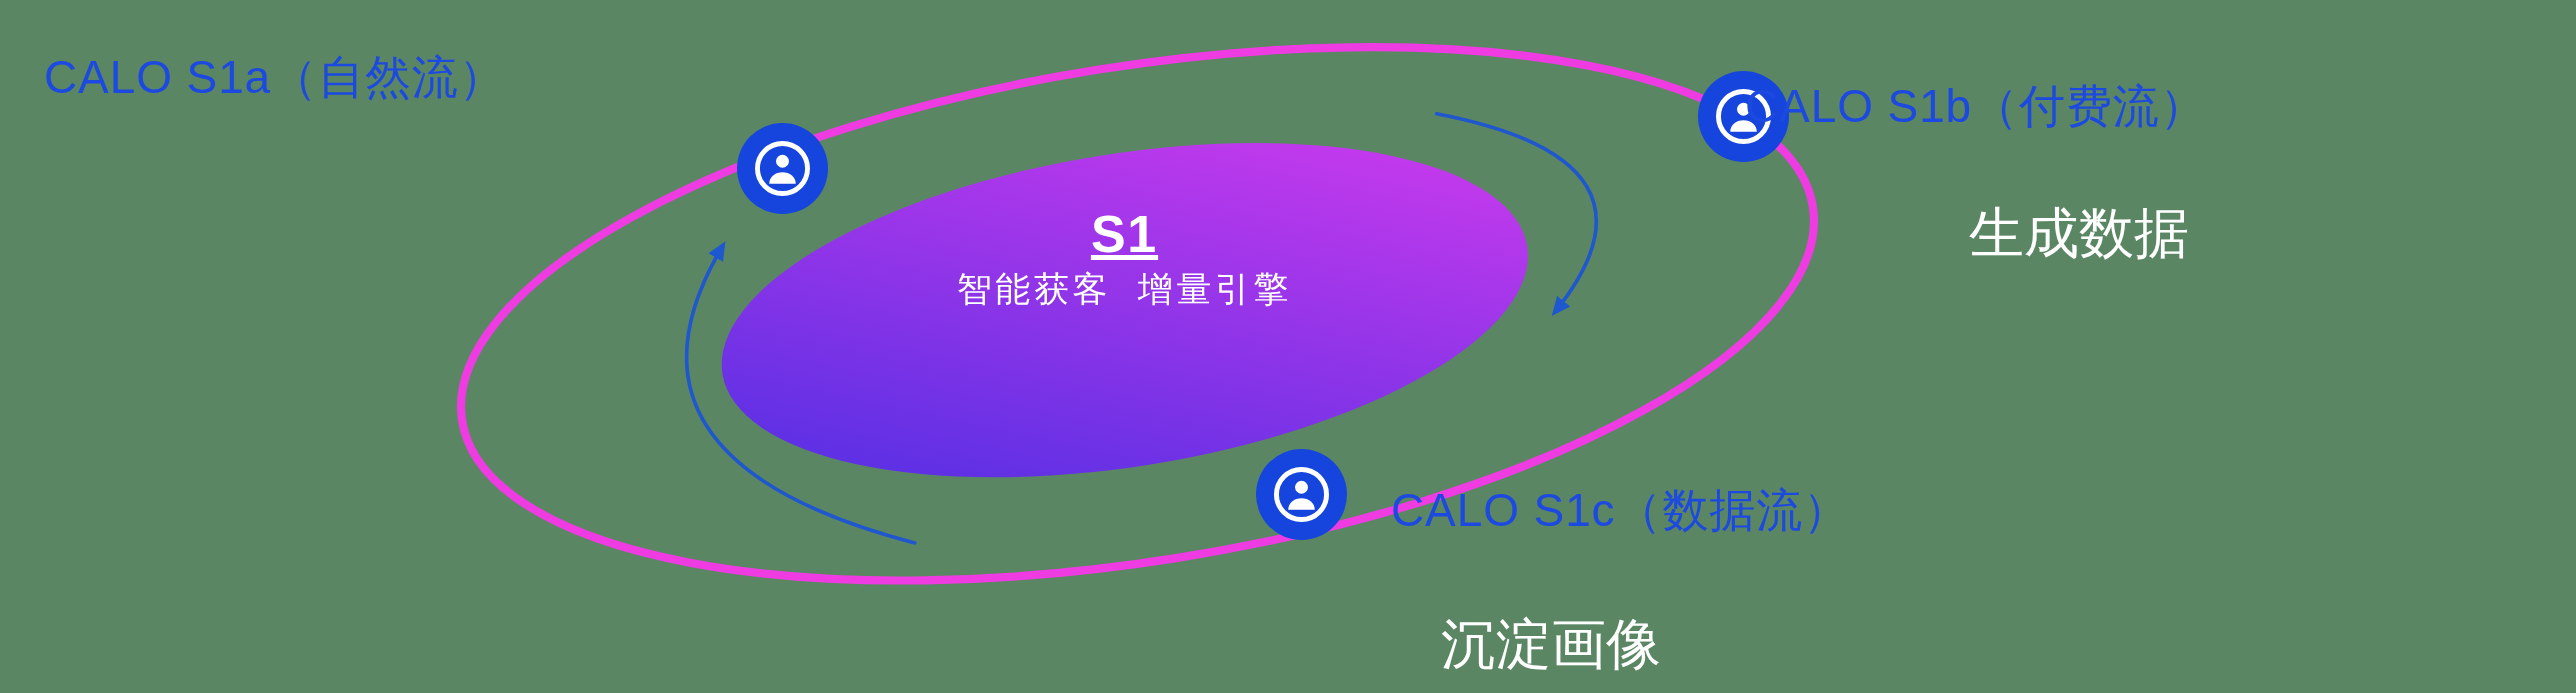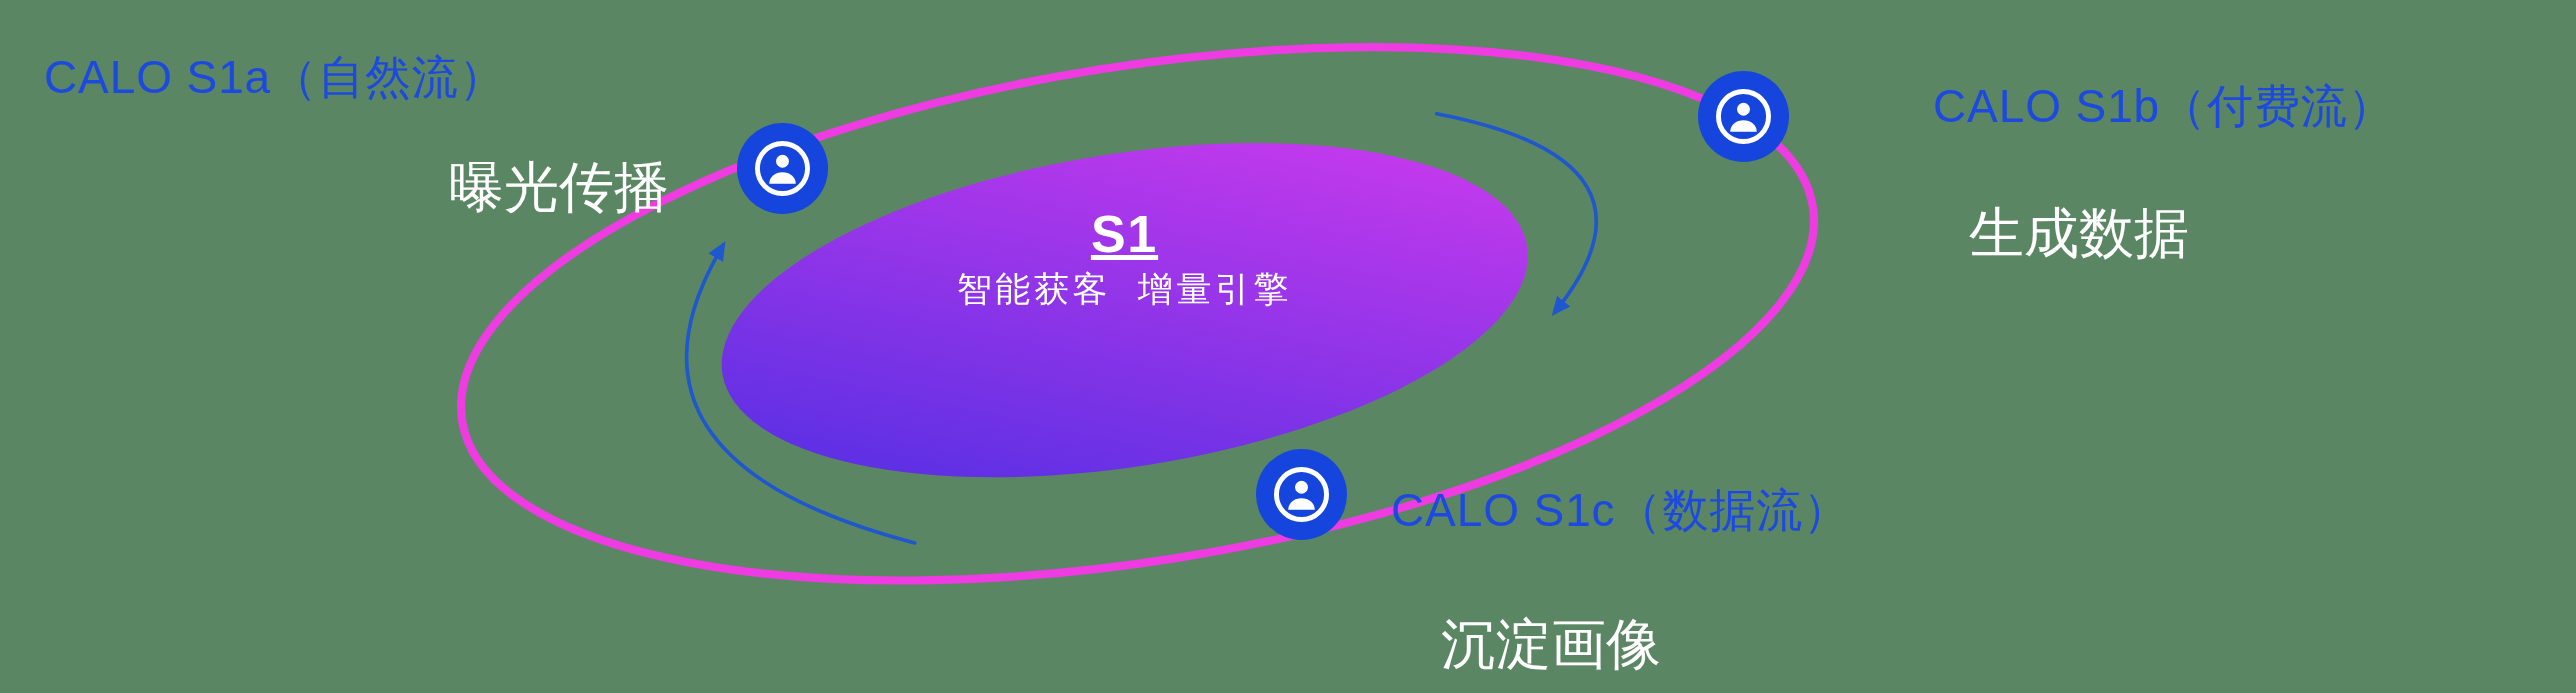--- a/index.html
+++ b/index.html
@@ -102,22 +102,21 @@
   <div class="badge" style="left:1256px;top:449px;">
     <svg viewBox="0 0 48 48">
       <circle cx="24" cy="24" r="24" fill="#1545dd"></circle>
       <circle cx="24" cy="24" r="13.2" fill="none" stroke="#ffffff" stroke-width="2.6"></circle>
       <circle cx="24" cy="20.2" r="3.4" fill="#ffffff"></circle>
       <path d="M17 32 a7 6 0 0 1 14 0 z" fill="#ffffff"></path>
     </svg>
   </div>
 
   <div class="node-title" style="left:44px;top:51px;">CALO S1a（自然流）</div>
-  <div class="node-sub" style="left:449px;top:156px;">曝光传播</div>
 
-  <div class="node-title" style="left:1933px;top:80px;">CALO S1b（付费流）</div>
+  <div class="node-title" style="left:1745px;top:80px;">CALO S1b（付费流）</div>
   <div class="node-sub" style="left:1969px;top:191px;margin-top:11px;">生成数据</div>
 
   <div class="node-title" style="left:1391px;top:484px;">CALO S1c（数据流）</div>
   <div class="node-sub" style="left:1441px;top:589px;margin-top:24px;">沉淀画像</div>
 
 </div>
 
 
 </body></html>

